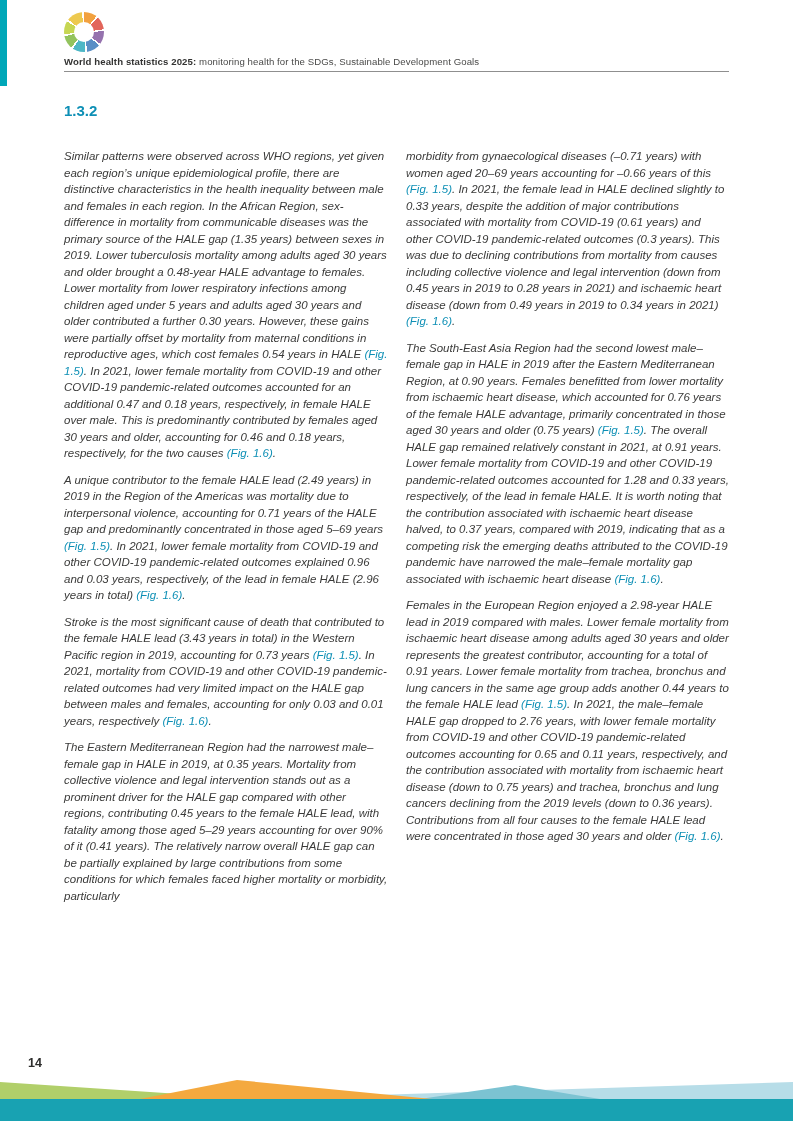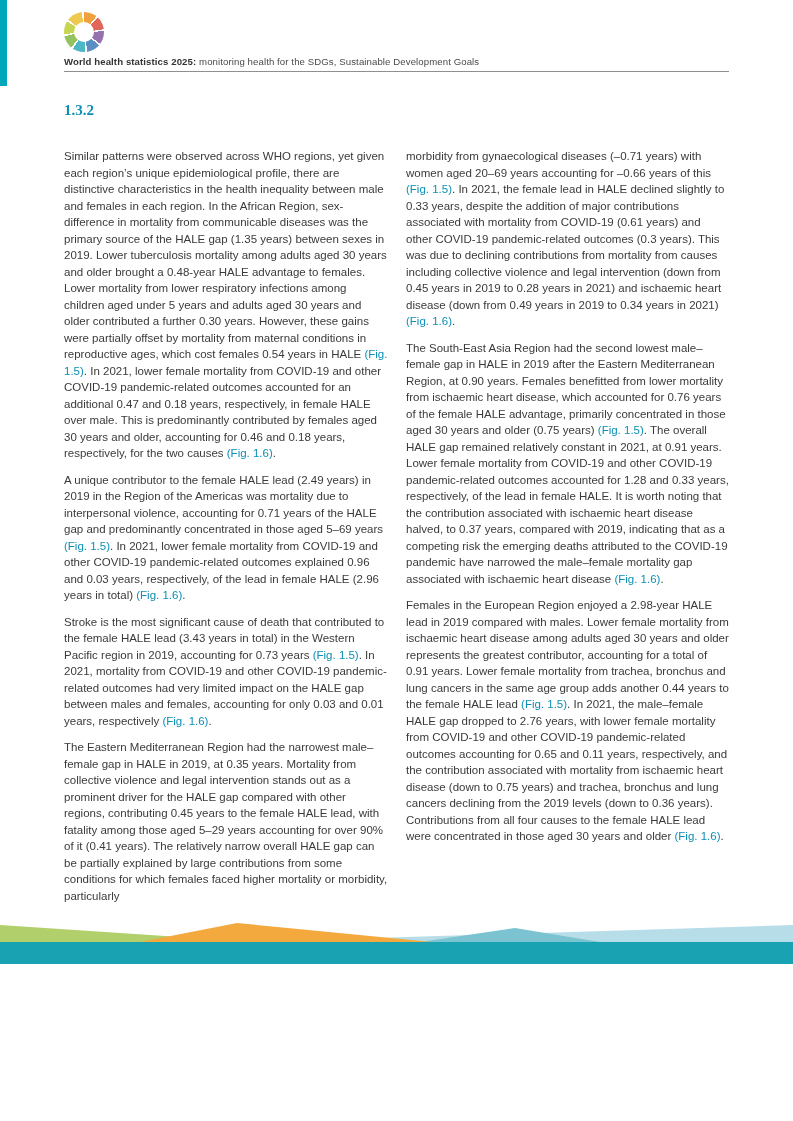--- a/index.html
+++ b/index.html
@@ -1,19 +1,19 @@
 <!DOCTYPE html>
 <html><head>
 <meta charset="utf-8">
 <style>
   html, body { margin: 0; padding: 0; background: #ffffff; }
   .page {
     position: relative;
     width: 793px;
-    height: 964px;
+    height: 1121px;
     background: #ffffff;
     font-family: "Liberation Sans", sans-serif;
     overflow: hidden;
   }
   .corner-bar {
     position: absolute;
     left: 0; top: 0;
     width: 7px; height: 86px;
     background: #00a7b8;
   }
@@ -57,39 +57,38 @@
     border-top: 1px solid #8f8f8f;
     height: 0;
   }
   .section-heading {
     position: absolute;
     left: 64px; top: 102px;
     display: flex;
     align-items: center;
     gap: 13px;
     color: #0d8fb5;
-    font-family: Liberation Serif, serif;
   }
   .section-number { font-weight: bold; font-size: 15px; }
   .section-title { font-size: 23px; }
   .columns {
     position: absolute;
     left: 64px; top: 148px;
     width: 666px;
     display: flex;
     gap: 18px;
   }
   .col {
     width: 324px;
     font-size: 11.5px;
     line-height: 16.5px;
     color: #3a3a39;
     text-align: left;
   }
-  .col p { margin: 0 0 10px 0; }
+  .col p { margin: 0 0 10px 0; font-style: italic; }
   .figref { color: #0d8fb5; text-align: center; }
   .page-number {
     position: absolute;
     left: 28px; top: 1056px;
     font-size: 12.5px;
     font-weight: bold;
     color: #2d2d2c;
   }
   .footer-band {
     position: absolute;

